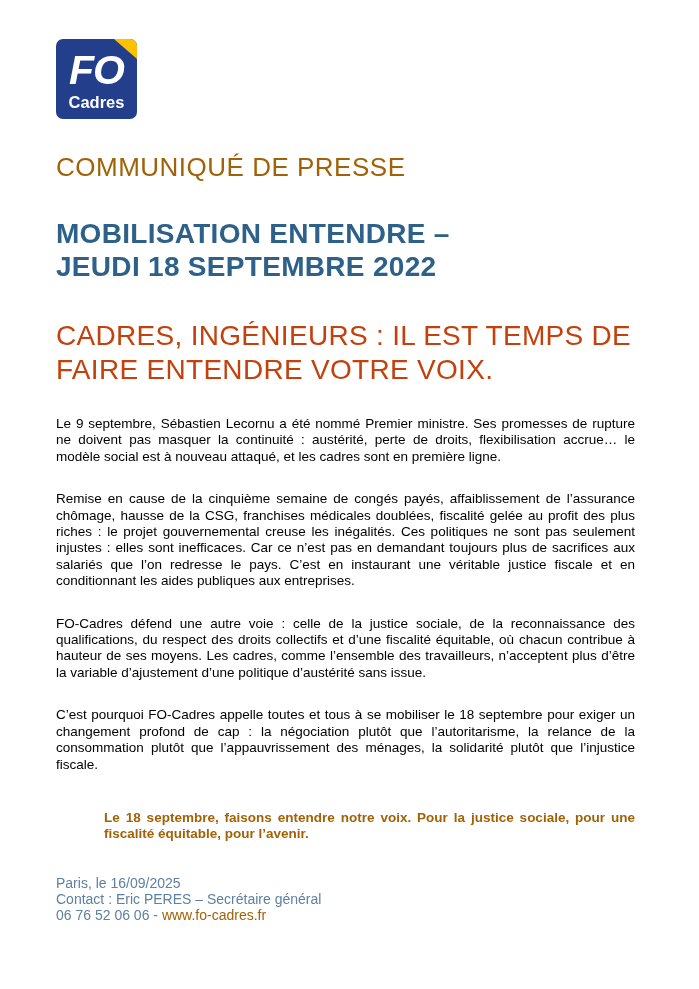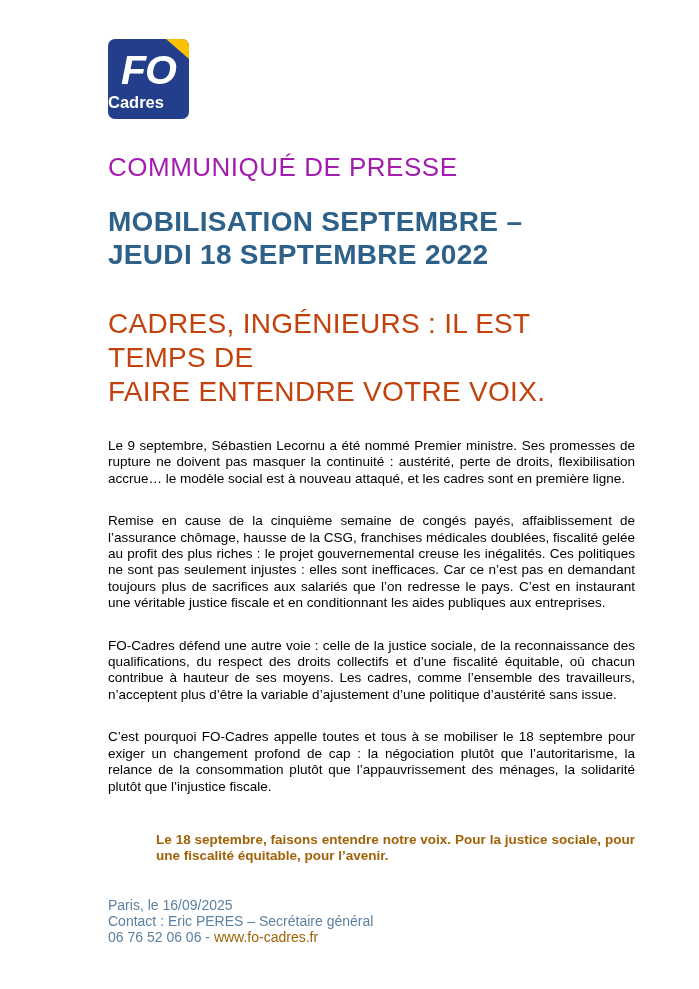--- a/index.html
+++ b/index.html
@@ -4,21 +4,21 @@
 <style>
   * { margin: 0; padding: 0; box-sizing: border-box; }
   html, body { background: #ffffff; }
   body { font-family: "Liberation Sans", sans-serif; }
 
   .page {
     position: relative;
     width: 699px;
     height: 989px;
     background: #ffffff;
-    padding: 39px 64px 0 108px;
+    padding: 39px 64px 0 56px;
     overflow: hidden;
   }
 
   
   .logo {
     position: relative;
     width: 81px;
     height: 80px;
     background: #233e8b;
     border-radius: 7px;
@@ -40,32 +40,33 @@
     color: #ffffff;
     font-size: 41px;
     font-weight: bold;
     font-style: italic;
     letter-spacing: -1px;
     line-height: 1;
   }
   .logo-cadres {
     position: absolute;
     bottom: 9px; left: 0; right: 0;
+    text-align: center;
     color: #ffffff;
     font-size: 16.5px;
     font-weight: 600;
     line-height: 1;
   }
 
   
   .kicker {
-    color: #a21caf;
+    color: #a16207;
     font-size: 26px;
     letter-spacing: 0.5px;
-    margin-bottom: 22px;
+    margin-bottom: 34px;
   }
   .title {
     color: #2d6189;
     font-size: 28px;
     font-weight: bold;
     line-height: 33px;
     letter-spacing: 0.3px;
     margin-bottom: 36px;
   }
   .subtitle {
@@ -111,21 +112,21 @@
 
   <div class="logo">
     <div class="logo-corner"></div>
     <div class="logo-fo">FO</div>
     <div class="logo-cadres">Cadres</div>
   </div>
 
   <div class="kicker">COMMUNIQUÉ DE PRESSE</div>
 
   <h1 class="title">
-    <div>MOBILISATION SEPTEMBRE –</div>
+    <div>MOBILISATION ENTENDRE –</div>
     <div>JEUDI 18 SEPTEMBRE 2022</div>
   </h1>
 
   <h2 class="subtitle">
     <div>CADRES, INGÉNIEURS : IL EST TEMPS DE</div>
     <div>FAIRE ENTENDRE VOTRE VOIX.</div>
   </h2>
 
   <div class="body-copy">
     <p>Le 9 septembre, Sébastien Lecornu a été nommé Premier ministre. Ses promesses de rupture ne doivent pas masquer la continuité : austérité, perte de droits, flexibilisation accrue… le modèle social est à nouveau attaqué, et les cadres sont en première ligne.</p>

